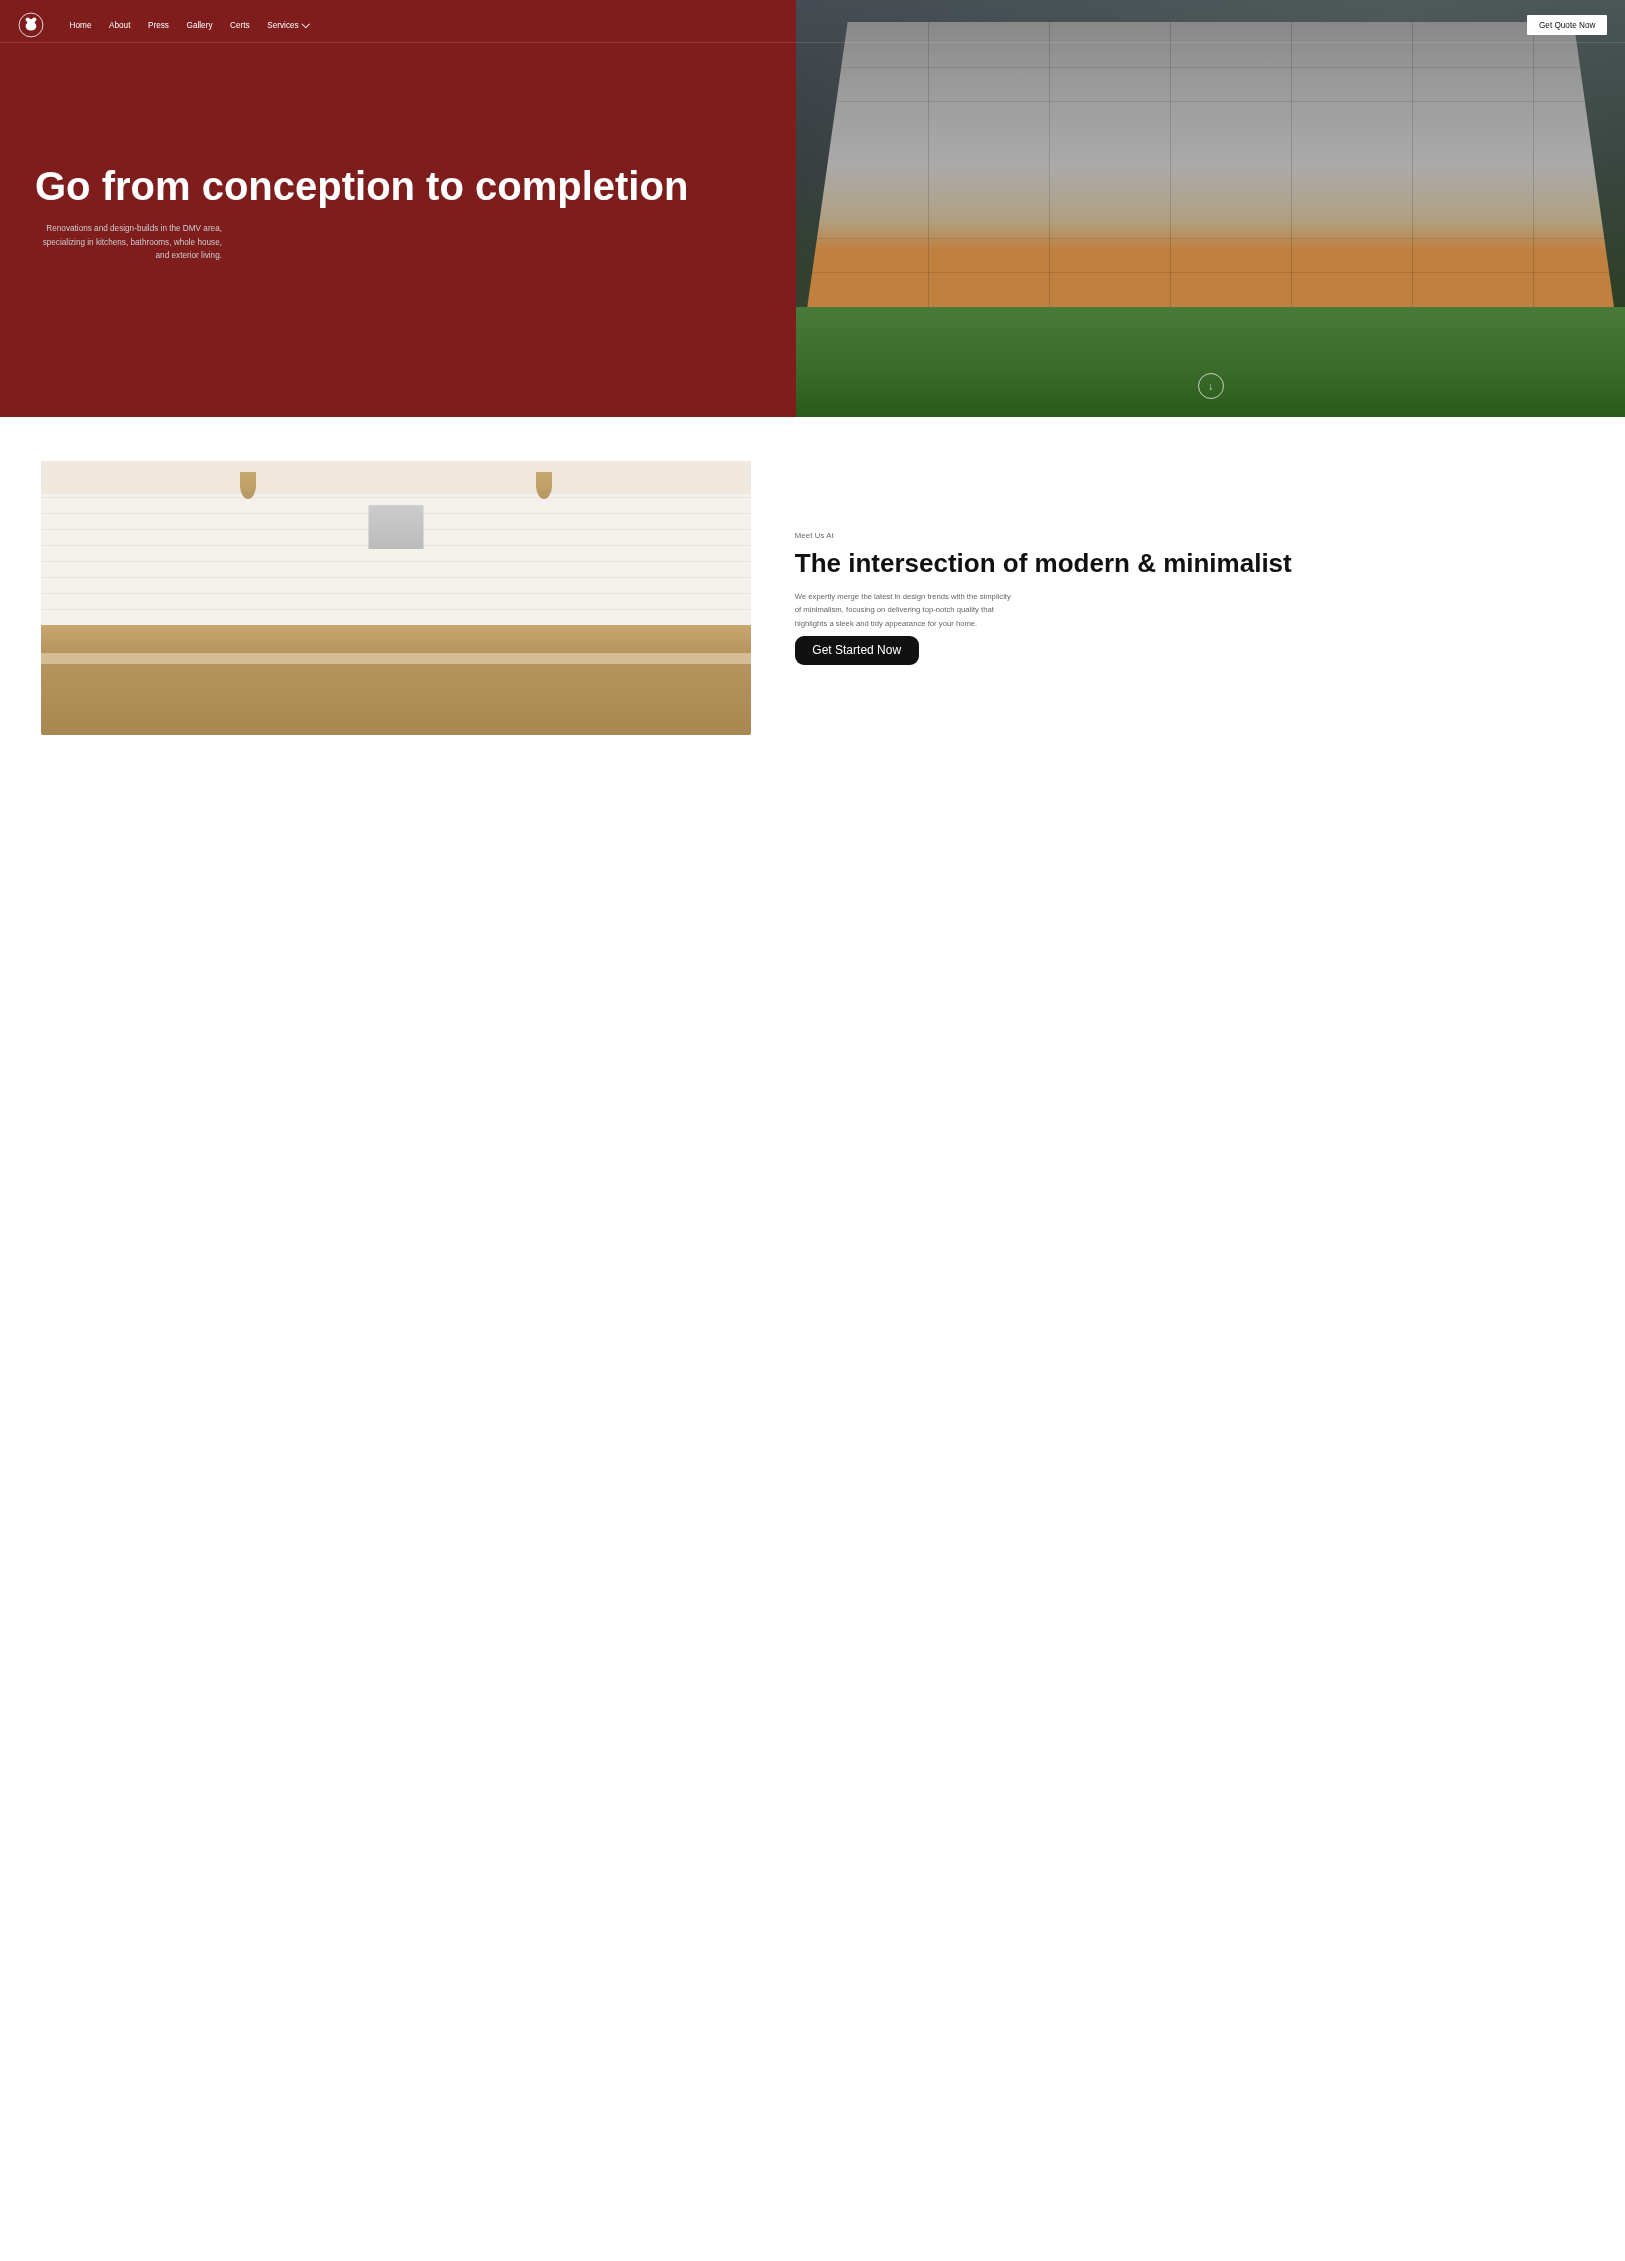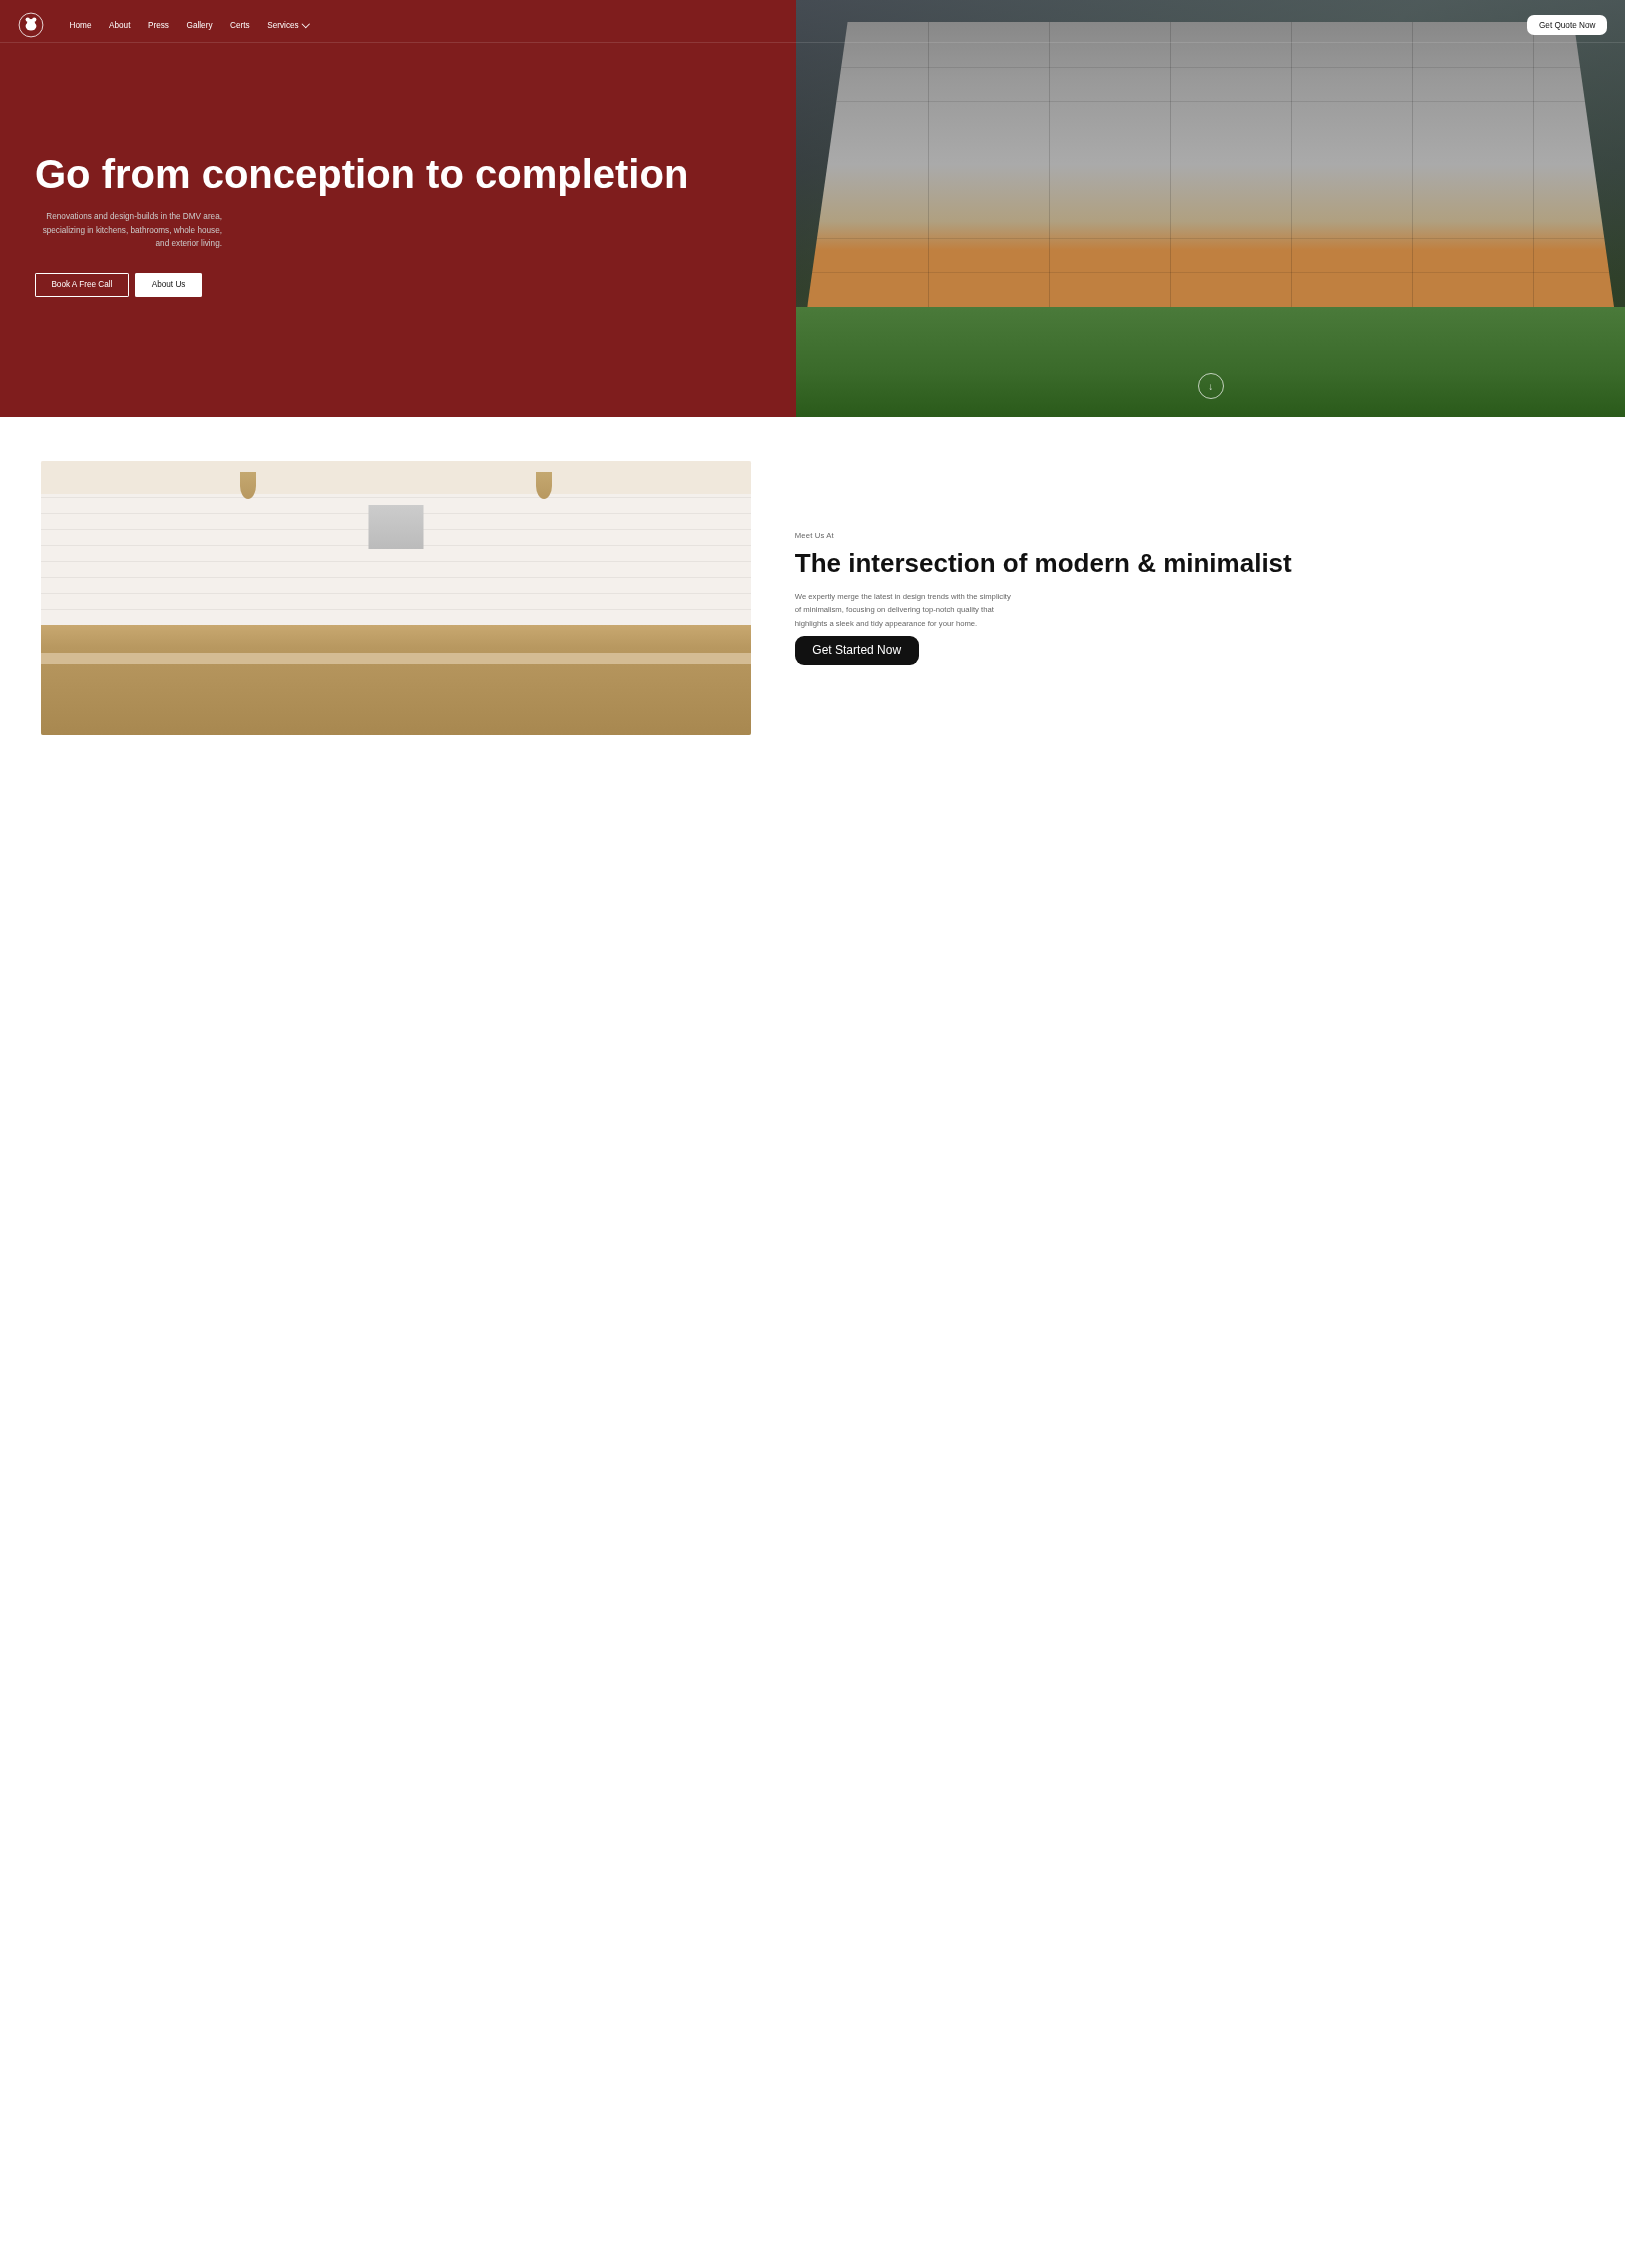--- a/index.html
+++ b/index.html
@@ -45,21 +45,21 @@
       gap: 2.2px;
     }
     .nav-cta {
       margin-left: auto;
       background: #fff;
       color: #111;
       border: none;
       padding: 5.5px 12px;
       font-size: 8.2px;
       font-weight: 500;
-      border-radius: 7px;
+      border-radius: 1px;
       cursor: pointer;
     }
 
     
     .hero {
       display: flex;
       min-height: 417px;
       background: #0d0f14;
       position: relative;
       overflow: hidden;
@@ -325,24 +325,20 @@
       <span class="chevron-down"></span>
     </a>
   </div>
   <button class="nav-cta">Get Quote Now</button>
 </nav>
 
 <section class="hero">
   <div class="hero-left">
     <h1 class="hero-title">Go from conception to completion</h1>
     <p class="hero-subtitle">Renovations and design-builds in the DMV area, specializing in kitchens, bathrooms, whole house, and exterior living.</p>
-    <div class="hero-buttons">
-      <button class="btn-outline-white">Book A Free Call</button>
-      <button class="btn-solid-white">About Us</button>
-    </div>
   </div>
   <div class="hero-right">
     <div class="hero-image-placeholder">
       <div class="building"></div>
       <div class="hero-grass"></div>
     </div>
     <div class="scroll-indicator" aria-label="Scroll down"></div>
   </div>
 </section>
 

